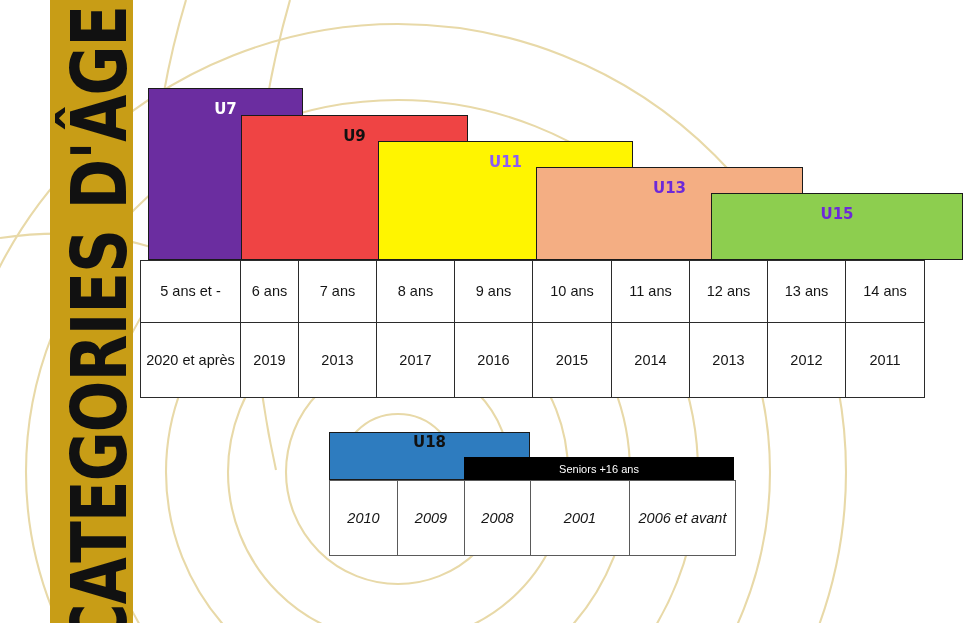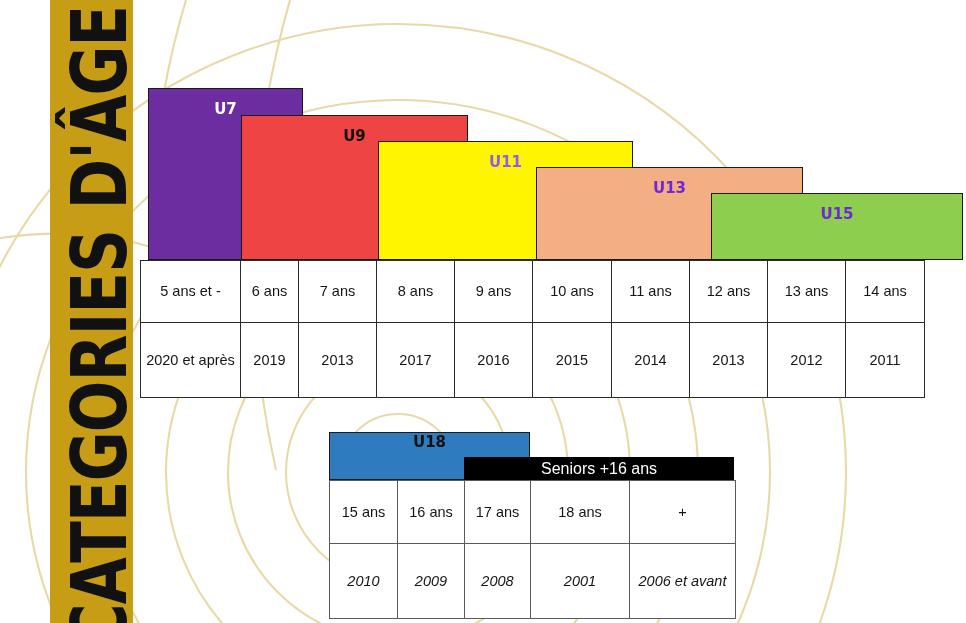--- a/index.html
+++ b/index.html
@@ -113,21 +113,21 @@
     position:absolute;left:0;top:0;width:201px;height:48px;
     background:#2E7CBF;border:1.4px solid #1a1a1a;box-sizing:border-box;
     display:flex;align-items:flex-start;justify-content:center;
     font-weight:bold;font-size:15px;color:#111111;
     font-family:"DejaVu Sans", sans-serif;
   }
   #hdr-seniors{
     position:absolute;left:135px;top:25px;width:270px;height:23px;
     background:#000000;
     display:flex;align-items:center;justify-content:center;
-    font-size:16px;color:#ffffff;
+    font-size:11px;color:#ffffff;
   }
   #bottomtable{
     position:absolute;left:0;top:48px;width:406px;
     border-collapse:collapse;table-layout:fixed;
   }
   #bottomtable td{
     border:1.1px solid #5a5a5a;
     text-align:center;vertical-align:middle;
     font-size:14.5px;color:#151515;
     background:#ffffff;padding:2px 1px;line-height:1.25;
@@ -232,27 +232,20 @@
       </div>
       <table id="bottomtable">
         <colgroup id="bottomcols">
             <col style="width: 68px;">
             <col style="width: 67px;">
             <col style="width: 66px;">
             <col style="width: 99px;">
             <col style="width: 106px;">
           </colgroup>
         <tbody>
-          <tr class="age-row" id="bottom-age-row">
-              <td>15 ans</td>
-              <td>16 ans</td>
-              <td>17 ans</td>
-              <td>18 ans</td>
-              <td>+</td>
-            </tr>
           <tr class="year-row" id="bottom-year-row">
               <td>2010</td>
               <td>2009</td>
               <td>2008</td>
               <td>2001</td>
               <td>2006 et avant</td>
             </tr>
         </tbody>
       </table>
     </div>

